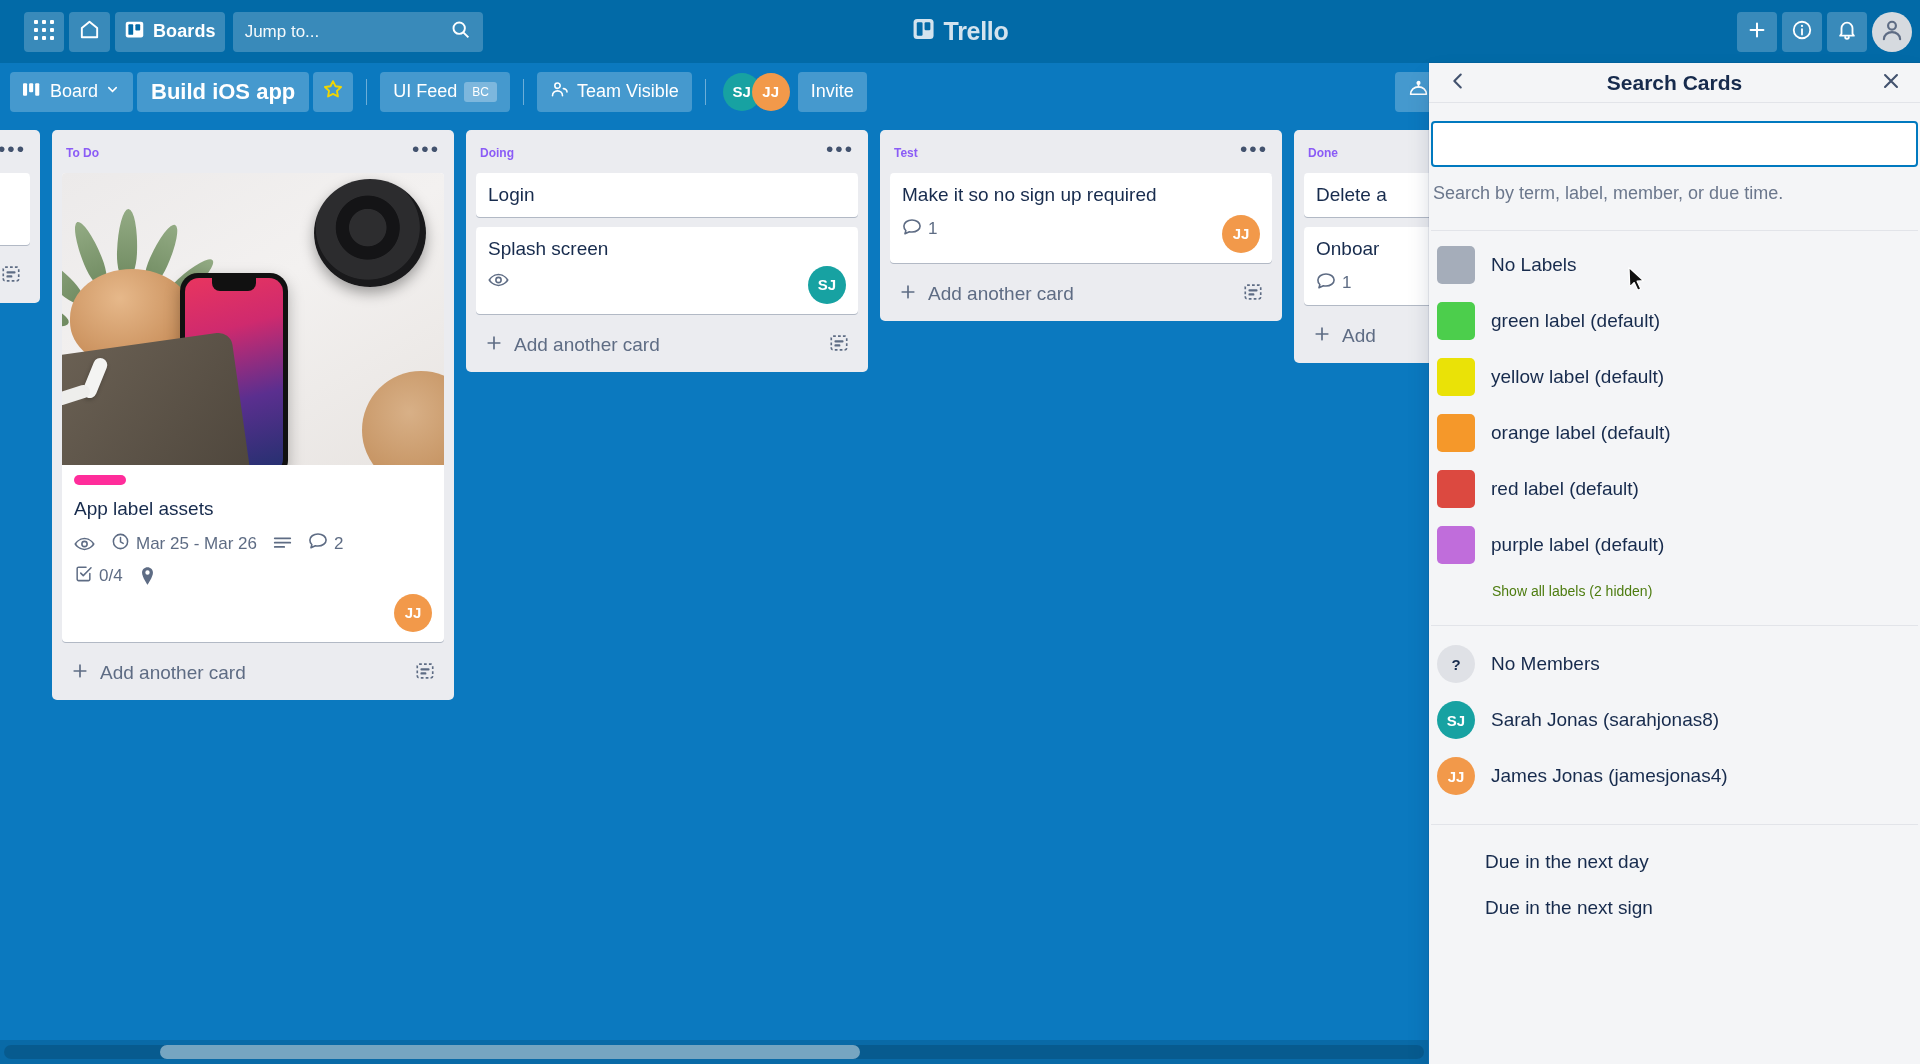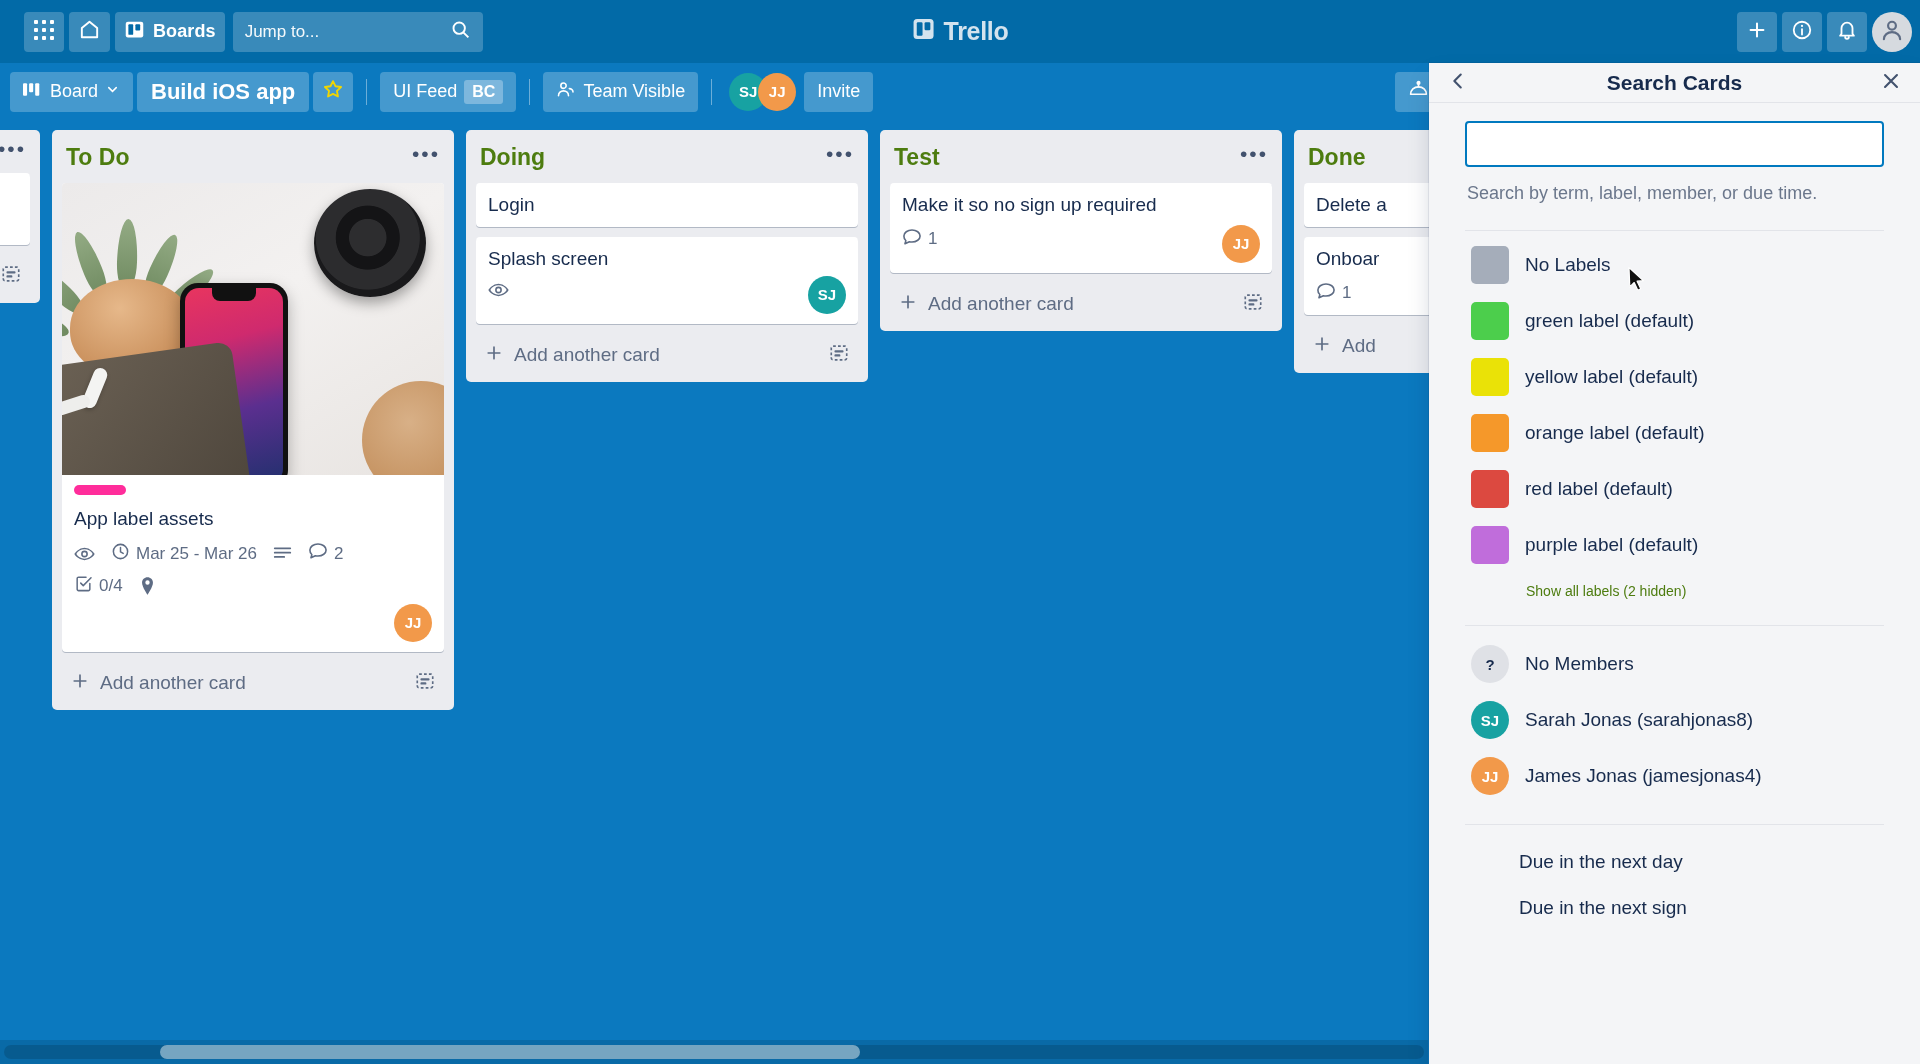--- a/index.html
+++ b/index.html
@@ -86,21 +86,21 @@
   .bh-star {
     width: 40px; height: 40px; border-radius: 4px;
     background: rgba(255,255,255,0.24);
     display: flex; align-items: center; justify-content: center;
     cursor: pointer; font-size: 21px; color: #f2d600;
   }
   .bh-sep { width: 1px; height: 26px; background: rgba(255,255,255,0.4); margin: 0 9px; }
   .bc-chip {
     background: rgba(255,255,255,0.3);
     border-radius: 3px; padding: 3px 8px;
-    font-size: 16px; font-weight: bold; color: #fff;
+    font-size: 12px; font-weight: normal; color: #fff;
   }
   .avatar {
     border-radius: 50%;
     display: flex; align-items: center; justify-content: center;
     font-size: 15px; font-weight: bold; color: #fff;
     cursor: pointer; flex: none;
   }
   #member-stack { display: flex; align-items: center; margin: 0 4px; position: relative; }
   #member-stack .avatar { width: 38px; height: 38px; }
   #member-stack .avatar + .avatar { margin-left: -9px; }
@@ -125,21 +125,21 @@
     border-radius: 5px;
     padding: 8px 0 5px;
     display: flex; flex-direction: column;
     max-height: 880px;
     flex: none;
   }
   .list-header {
     display: flex; align-items: center; justify-content: space-between;
     padding: 6px 14px 12px;
   }
-  .list-title { font-size: 23px; font-weight: bold; color: #4d7c0f; }
+  .list-title { font-size: 12px; font-weight: bold; color: #8b5cf6; }
   .list-menu { color: #42526e; font-size: 21px; letter-spacing: 2px; cursor: pointer; line-height: 10px; padding-bottom: 7px; }
   .cards { padding: 0 10px; display: flex; flex-direction: column; gap: 10px; }
   .card {
     background: #fff;
     border-radius: 4px;
     box-shadow: 0 1px 0 rgba(9,30,66,.25);
     cursor: pointer;
     overflow: hidden;
   }
   .card-body { padding: 10px 12px 10px; }
@@ -236,21 +236,21 @@
     border-bottom: 1px solid #e2e4e9;
   }
   #sp-title { font-size: 21px; font-weight: bold; color: #172b4d; }
   #sp-back, #sp-close {
     position: absolute; top: 50%; transform: translateY(-50%);
     width: 34px; height: 34px; display: flex; align-items: center; justify-content: center;
     cursor: pointer; color: #42526e; border-radius: 3px;
   }
   #sp-back { left: 12px; }
   #sp-close { right: 12px; }
-  #sp-body { flex: 1; overflow: hidden; padding: 18px 36px 0; }
+  #sp-body { flex: 1; overflow: hidden; padding: 18px 2px 0; }
   #sp-search-input {
     width: 100%; height: 46px;
     background: #fff;
     border: 2px solid #0079bf;
     border-radius: 4px;
     padding: 0 12px;
     font-size: 18px; color: #172b4d;
     font-family: "Liberation Sans", sans-serif;
     outline: none;
   }

